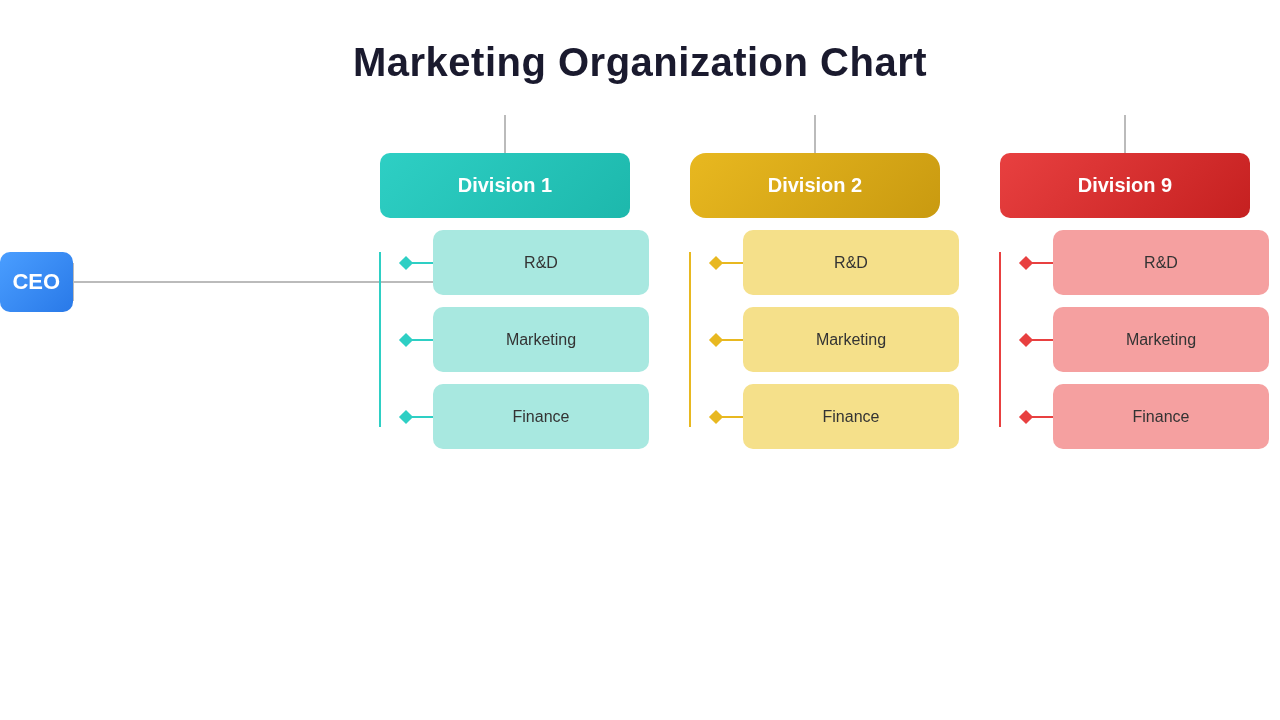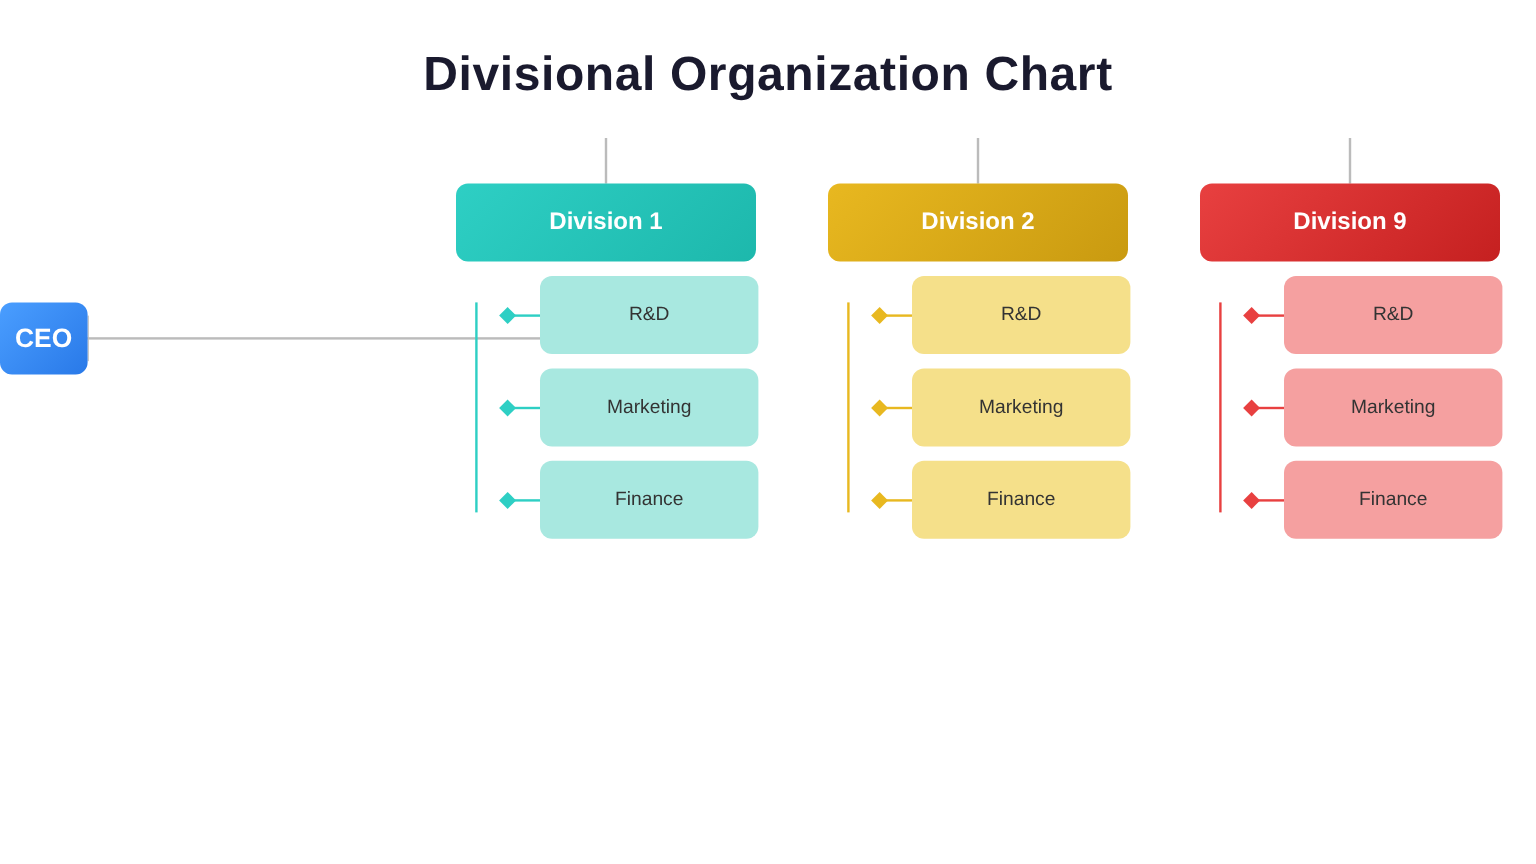--- a/index.html
+++ b/index.html
@@ -106,21 +106,21 @@
       font-size: 20px;
       width: 250px;
       height: 65px;
       display: flex;
       align-items: center;
       justify-content: center;
       position: relative;
     }
 
     .div1-color { background: linear-gradient(135deg, #2ecfc4, #1db8ac); }
-    .div2-color { background: linear-gradient(135deg, #e8b820, #c99a10); }
+    .div2-color { background: linear-gradient(135deg, #e8b820, #c99a10); border-radius: 16px; }
     .div3-color { background: linear-gradient(135deg, #e84040, #c52020); }
 
     
     .sub-items {
       display: flex;
       flex-direction: column;
       align-items: flex-start;
       position: relative;
       margin-top: 12px;
       padding-left: 40px;
@@ -167,37 +167,37 @@
       flex-shrink: 0;
       margin-right: 0;
     }
     .div1-dot { background: #2ecfc4; }
     .div2-dot { background: #e8b820; }
     .div3-dot { background: #e84040; }
 
     .sub-box {
       border-radius: 10px;
       font-size: 16px;
-      width: 182px;
+      width: 216px;
       height: 65px;
       display: flex;
       align-items: center;
       justify-content: center;
       color: #333;
       margin-left: 0;
     }
 
     .div1-sub { background: #a8e8e0; }
     .div2-sub { background: #f5e08a; }
     .div3-sub { background: #f5a0a0; }
   </style>
 </head>
 <body>
 
-<h1 class="page-title">Divisional Organization Chart</h1>
+<h1 class="page-title">Marketing Organization Chart</h1>
 
 <div class="chart-container">
 
   <div class="ceo-box">
     <span>CEO</span>
   </div>
 
   <div class="ceo-to-bar"></div>
 
   <div class="h-bar-wrapper">

